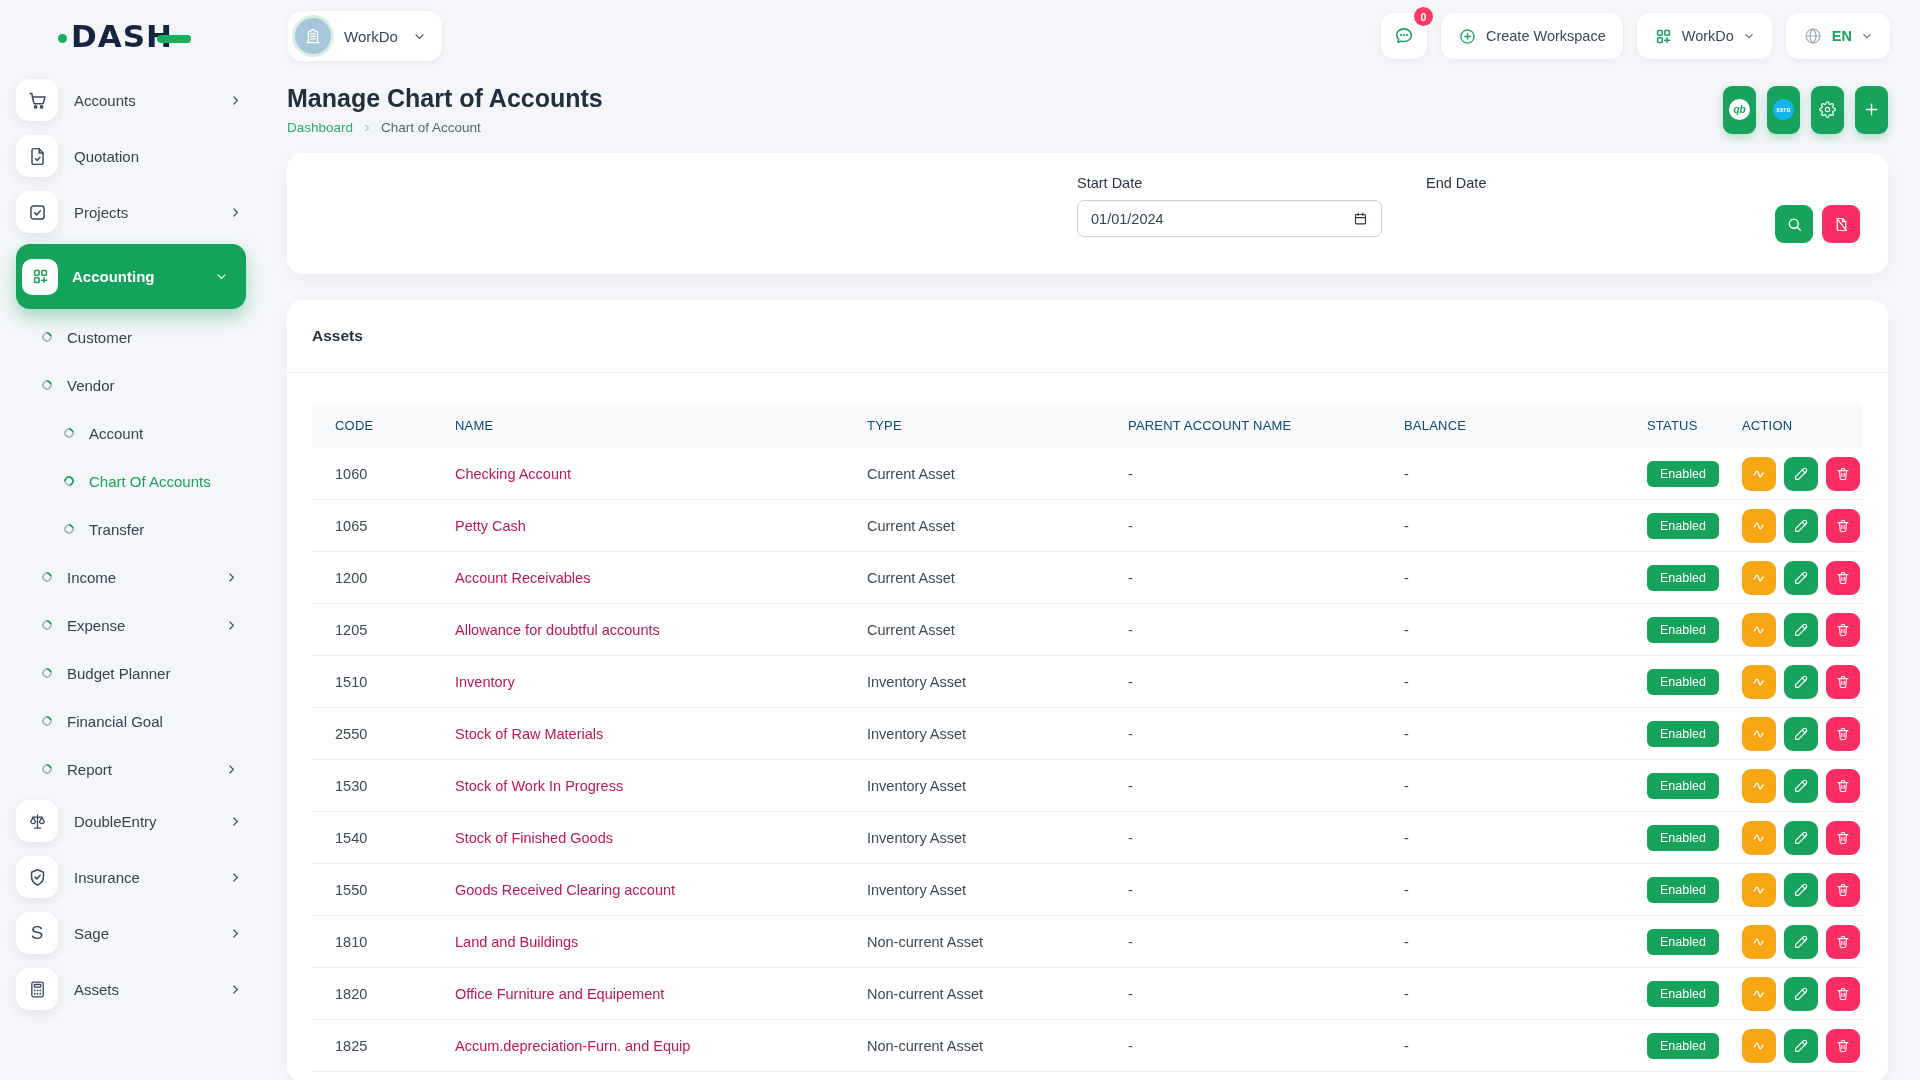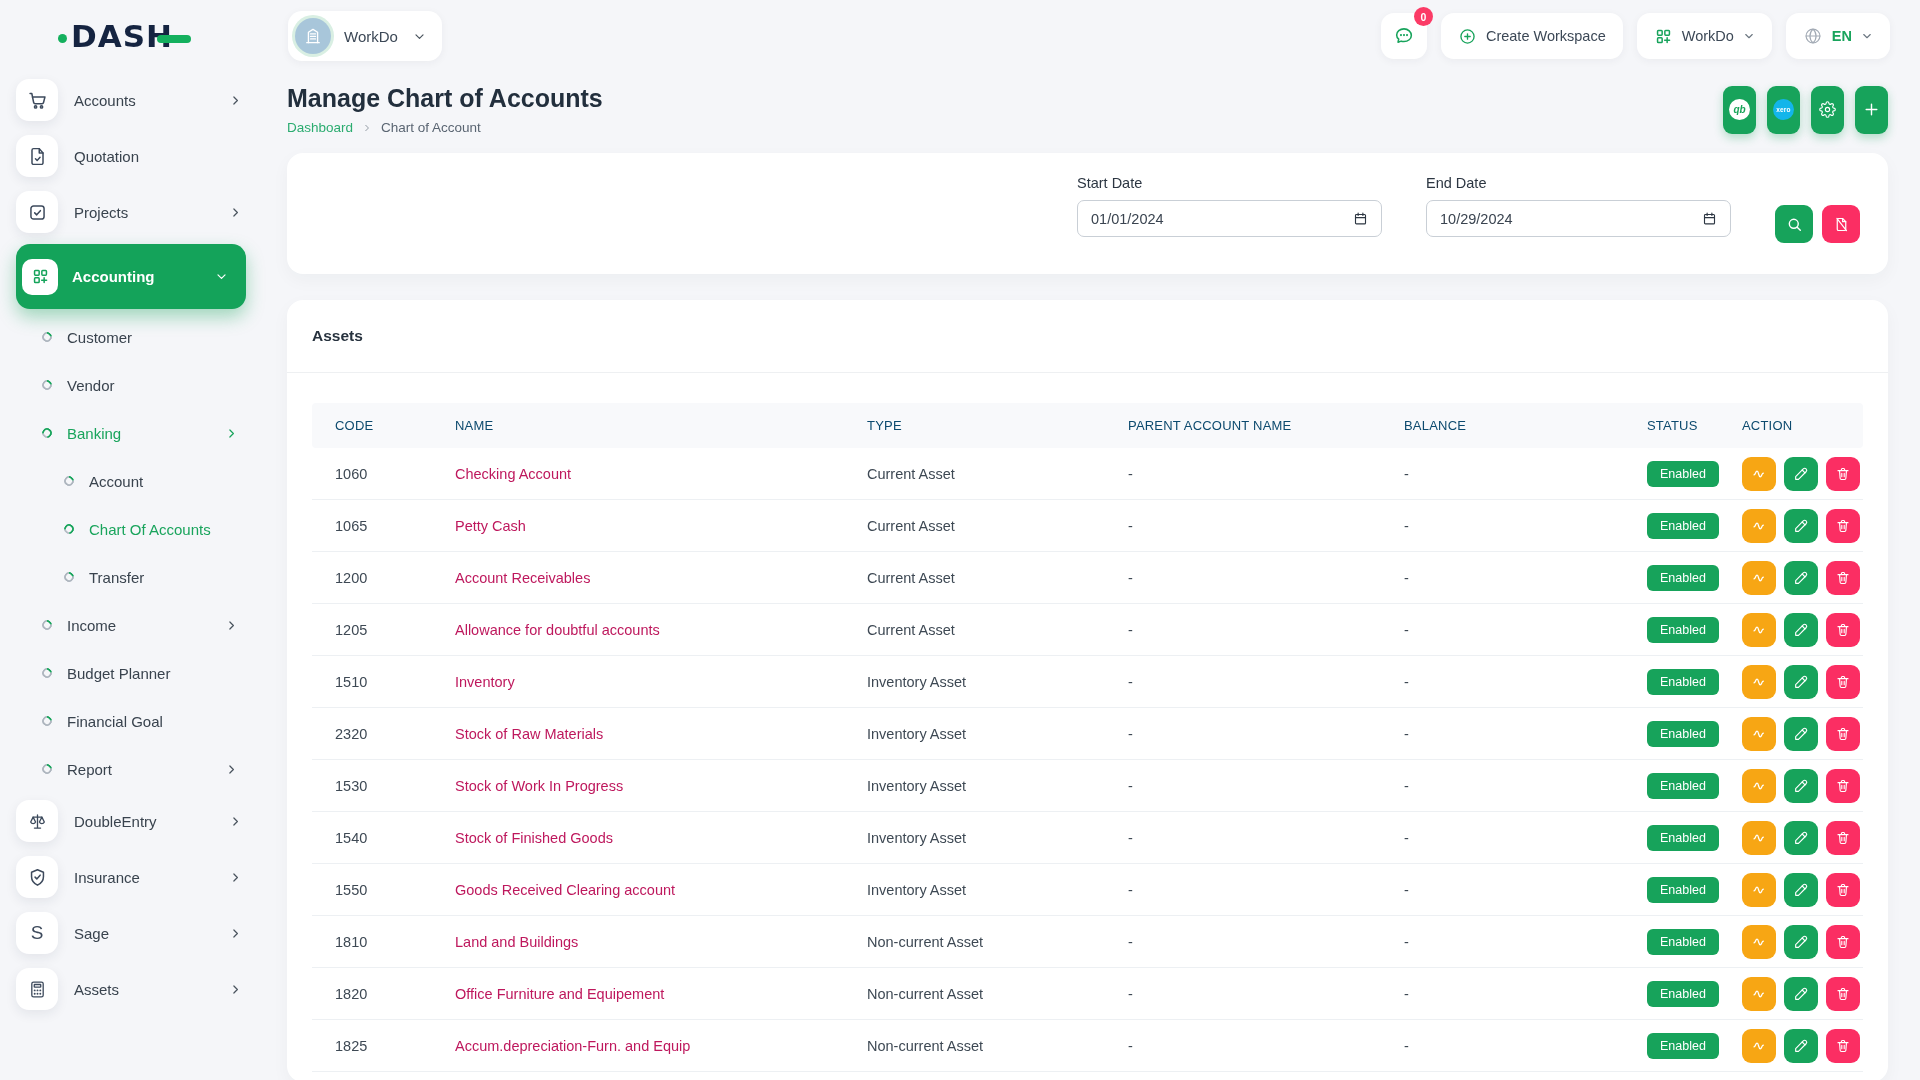--- a/index.html
+++ b/index.html
@@ -179,44 +179,44 @@
           </span>
         </div>
         <div class="nav-sub">
           <span class="bullet"></span>
           <span class="lbl">Customer</span>
         </div>
         <div class="nav-sub">
           <span class="bullet"></span>
           <span class="lbl">Vendor</span>
         </div>
-        <div class="nav-sub hl">
-          <span class="bullet"></span>
-          <span class="lbl">Banking</span>
+        <div class="nav-sub l2">
+          <span class="bullet"></span>
+          <span class="lbl">Account</span>
+        </div>
+        <div class="nav-sub l2 hl">
+          <span class="bullet"></span>
+          <span class="lbl">Chart Of Accounts</span>
+        </div>
+        <div class="nav-sub l2">
+          <span class="bullet"></span>
+          <span class="lbl">Transfer</span>
+        </div>
+        <div class="nav-sub">
+          <span class="bullet"></span>
+          <span class="lbl">Income</span>
           <span class="chev">
             <svg viewBox="0 0 24 24" fill="none" stroke="currentColor" stroke-width="2.2" stroke-linecap="round" stroke-linejoin="round">
               <path d="M9 5.5l6.5 6.5L9 18.5"></path>
             </svg>
           </span>
         </div>
-        <div class="nav-sub l2">
-          <span class="bullet"></span>
-          <span class="lbl">Account</span>
-        </div>
-        <div class="nav-sub l2 hl">
-          <span class="bullet"></span>
-          <span class="lbl">Chart Of Accounts</span>
-        </div>
-        <div class="nav-sub l2">
-          <span class="bullet"></span>
-          <span class="lbl">Transfer</span>
-        </div>
         <div class="nav-sub">
           <span class="bullet"></span>
-          <span class="lbl">Income</span>
+          <span class="lbl">Expense</span>
           <span class="chev">
             <svg viewBox="0 0 24 24" fill="none" stroke="currentColor" stroke-width="2.2" stroke-linecap="round" stroke-linejoin="round">
               <path d="M9 5.5l6.5 6.5L9 18.5"></path>
             </svg>
           </span>
         </div>
         <div class="nav-sub">
           <span class="bullet"></span>
           <span class="lbl">Budget Planner</span>
         </div>
@@ -410,29 +410,20 @@
             <span>
                 <svg viewBox="0 0 24 24" fill="none" stroke="currentColor" stroke-width="1.8" stroke-linecap="round" stroke-linejoin="round">
                   <rect x="4" y="5.5" width="16" height="15" rx="1.5"></rect>
                   <path d="M4 10.5h16M8.2 3.2V7M15.8 3.2V7"></path>
                 </svg>
               </span>
           </div>
         </div>
         <div class="f-field">
           <div class="f-label">End Date</div>
-          <div class="f-input">
-            <span>10/29/2024</span>
-            <span>
-                <svg viewBox="0 0 24 24" fill="none" stroke="currentColor" stroke-width="1.8" stroke-linecap="round" stroke-linejoin="round">
-                  <rect x="4" y="5.5" width="16" height="15" rx="1.5"></rect>
-                  <path d="M4 10.5h16M8.2 3.2V7M15.8 3.2V7"></path>
-                </svg>
-              </span>
-          </div>
         </div>
         <div class="f-actions">
           <div class="sq-btn green">
               <span>
                 <svg viewBox="0 0 24 24" fill="none" stroke="currentColor" stroke-width="2" stroke-linecap="round" stroke-linejoin="round">
                   <circle cx="11" cy="11" r="6.3"></circle>
                   <path d="M15.8 15.8l4.4 4.4"></path>
                 </svg>
               </span>
             </div>
@@ -622,21 +613,21 @@
                     <span>
                       <svg viewBox="0 0 24 24" fill="none" stroke="currentColor" stroke-width="1.7" stroke-linecap="round" stroke-linejoin="round">
                         <path d="M4.5 7h15M9.6 7V5.2A1.4 1.4 0 0 1 11 3.8h2a1.4 1.4 0 0 1 1.4 1.4V7M6.8 7l.9 11.4a1.9 1.9 0 0 0 1.9 1.8h4.8a1.9 1.9 0 0 0 1.9-1.8L17.2 7"></path>
                         <path d="M10.2 10.8v5.4M13.8 10.8v5.4"></path>
                       </svg>
                     </span>
                   </span>
                 </div>
               </div>
               <div class="t-row">
-                <div class="code">2320</div>
+                <div class="code">2550</div>
                 <div class="name">Stock of Raw Materials</div>
                 <div>Inventory Asset</div>
                 <div>-</div>
                 <div>-</div>
                 <div><span class="badge-status">Enabled</span></div>
                 <div class="row-actions">
                   <span class="abtn orange">
                     <span>
                       <svg viewBox="0 0 24 24" fill="none" stroke="currentColor" stroke-width="2" stroke-linecap="round" stroke-linejoin="round">
                         <path d="M4.5 13.2c2.4 0 2.2-5.4 4.6-5.4s2.3 8.4 4.7 8.4 2.3-5.4 4.7-5.4"></path>

